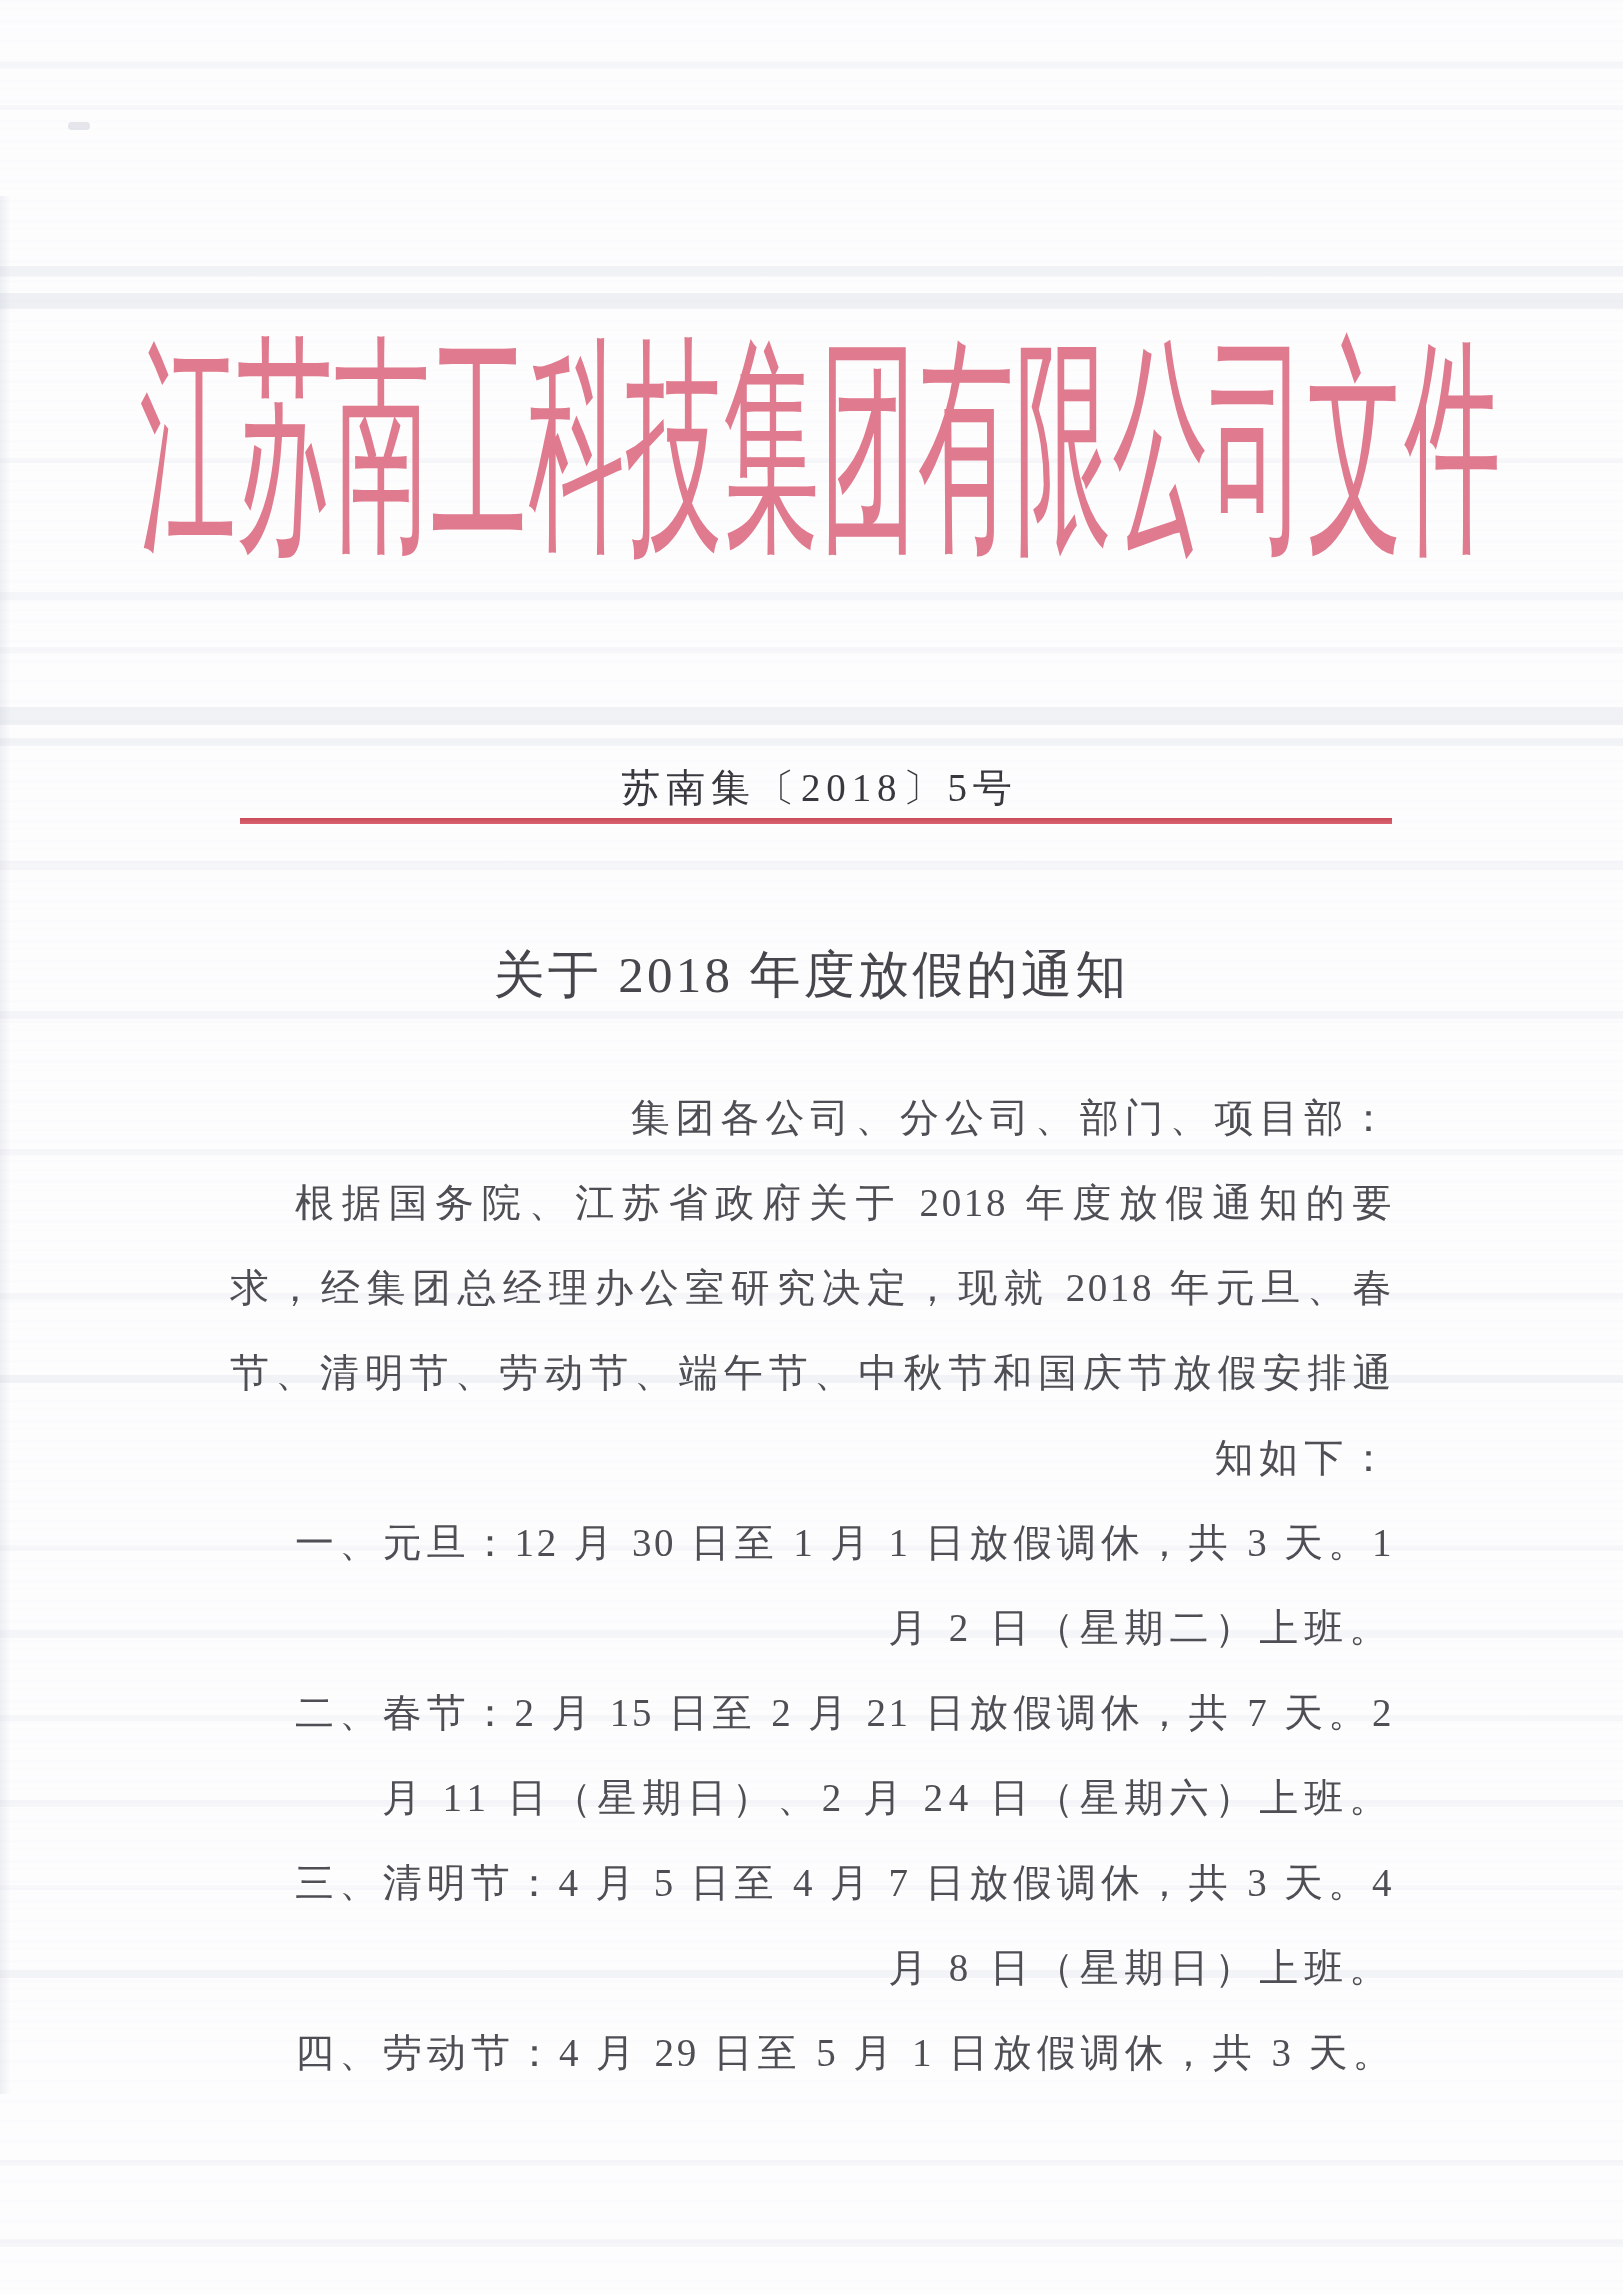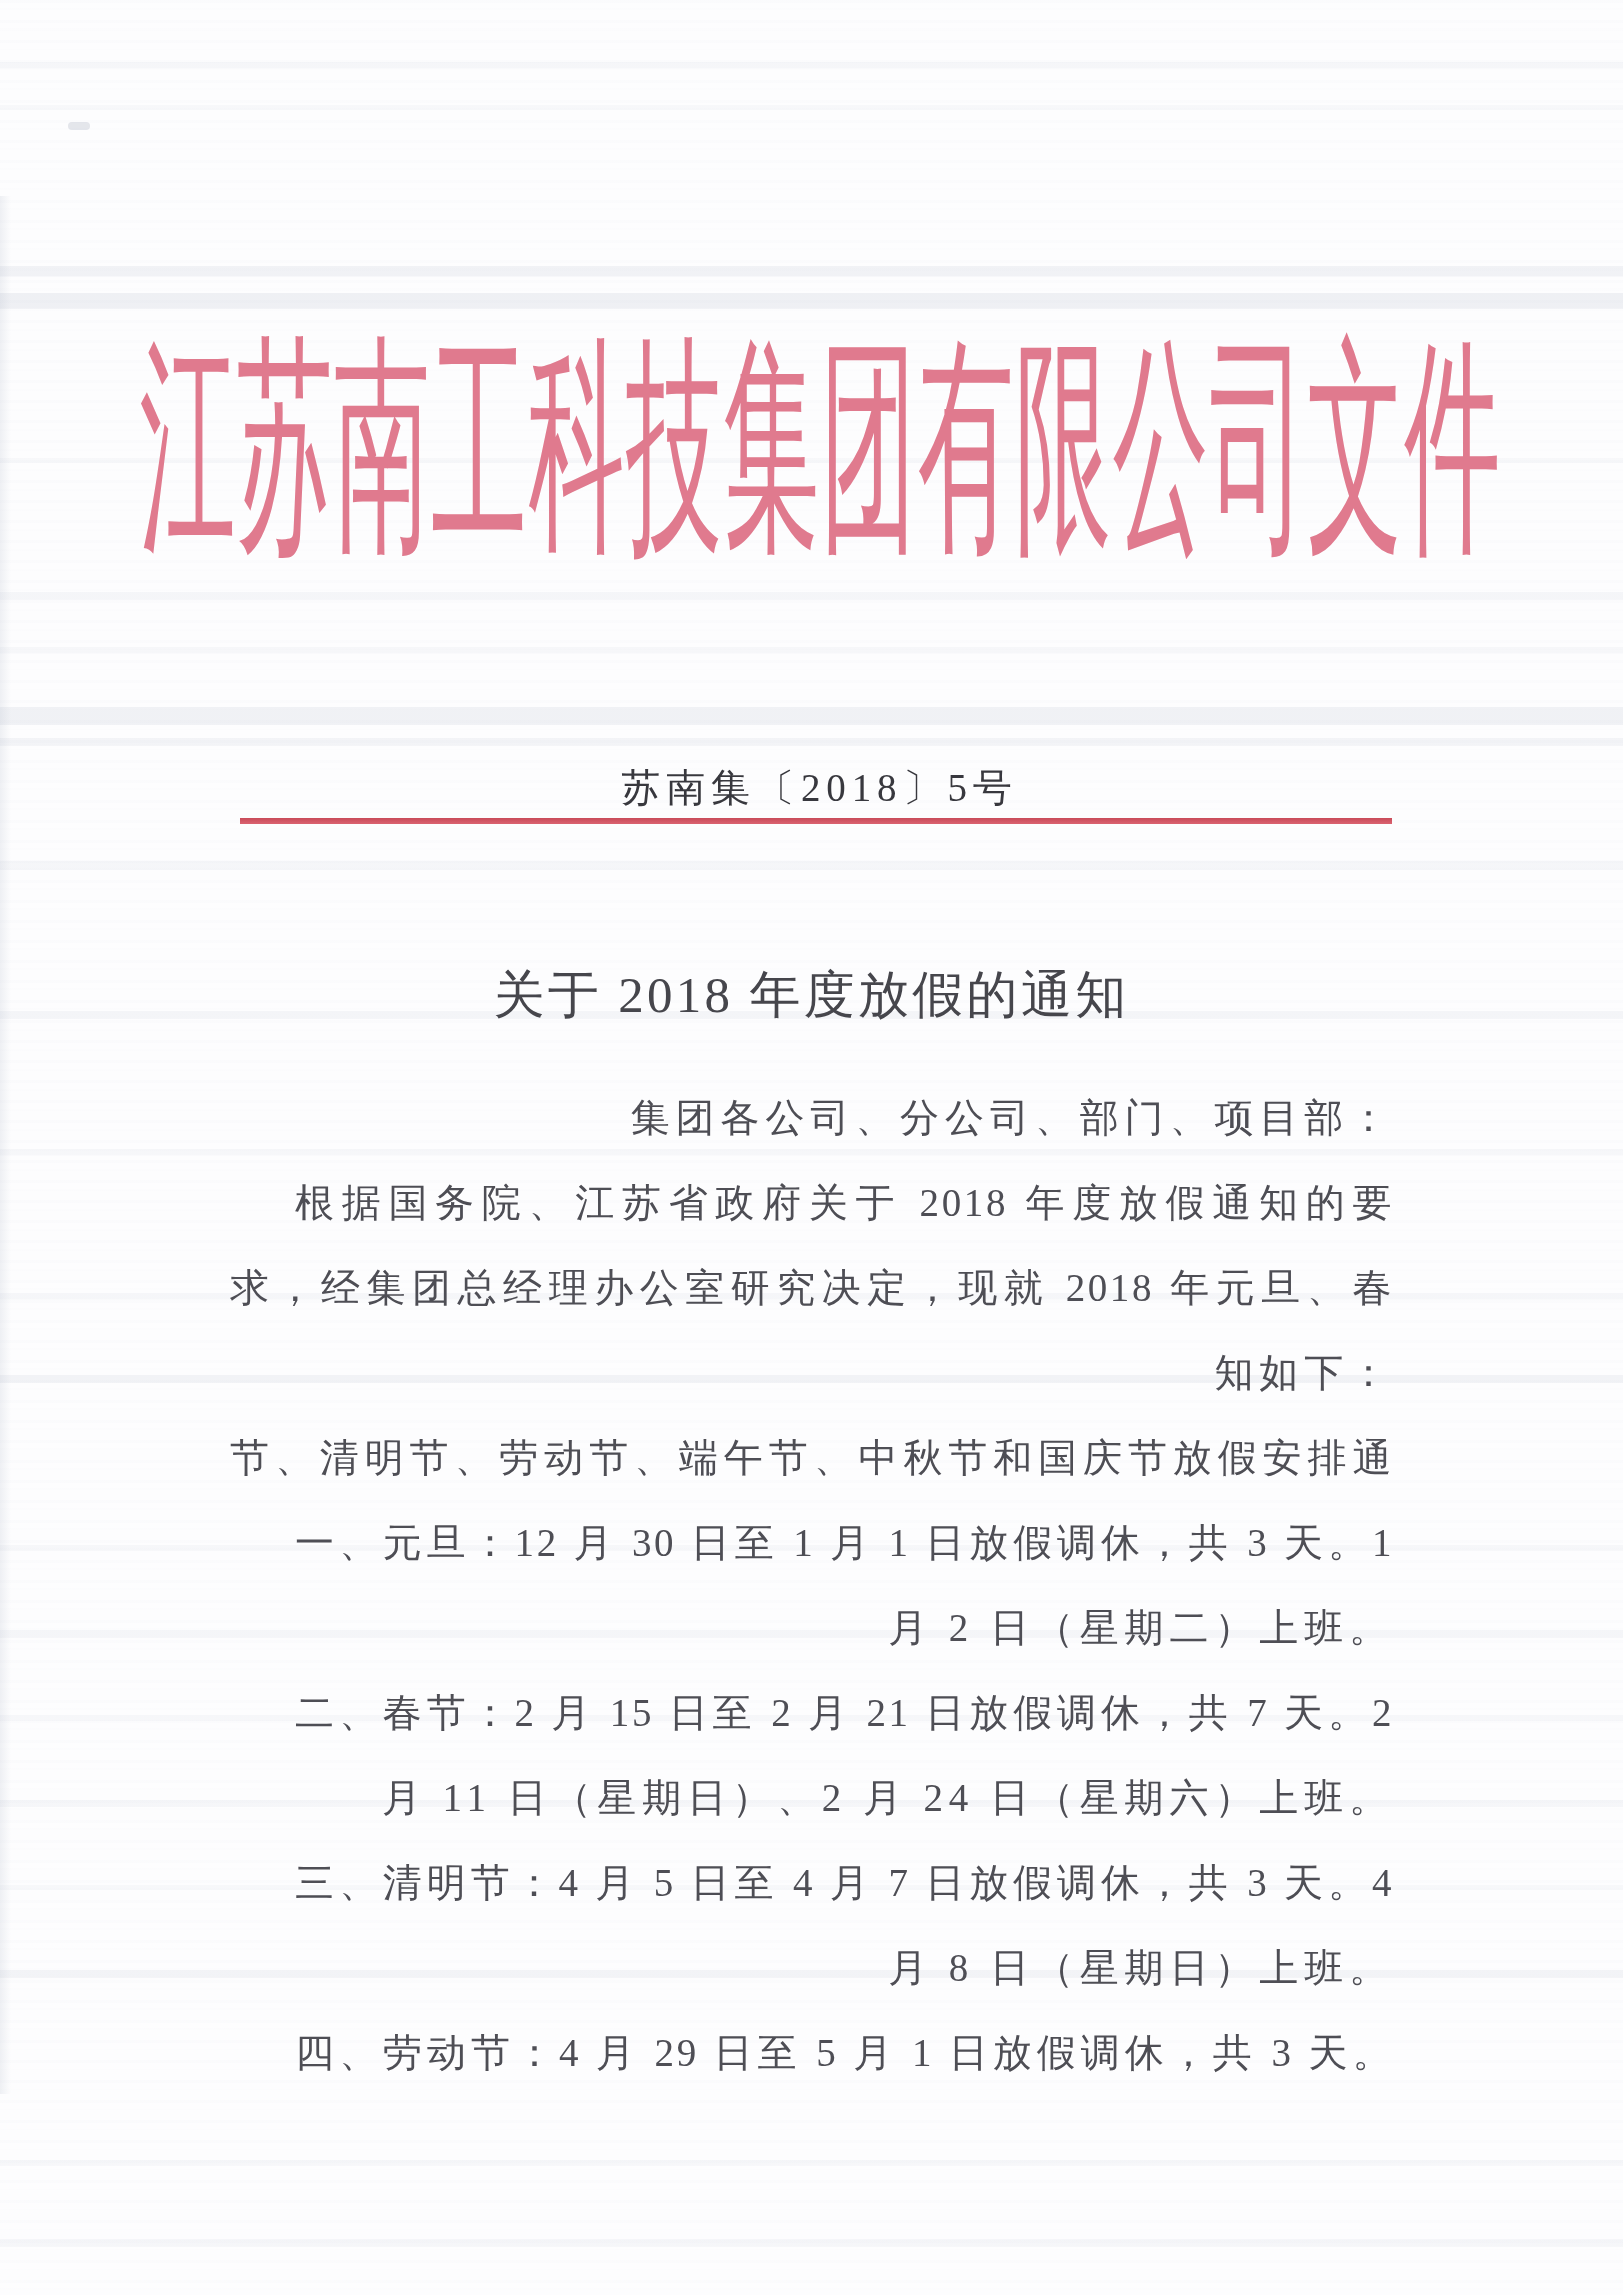--- a/index.html
+++ b/index.html
@@ -130,21 +130,21 @@
     top: 818px;
     left: 240px;
     width: 1152px;
     height: 5.9px;
     background: linear-gradient(180deg, #c94b59, #da6270);
   }
 
   
   .subject-title {
     position: absolute;
-    top: 964px;
+    top: 944px;
     left: 0;
     width: 100%;
     text-align: center;
     font-size: 51px;
     line-height: 62px;
     letter-spacing: 3.3px;
     color: #46464c;
   }
 
   
@@ -192,22 +192,22 @@
   <div class="doc-number">苏南集〔2018〕5号</div>
 
   <div class="red-rule"></div>
 
   <div class="subject-title">关于 2018 年度放假的通知</div>
 
   <div class="body-text">
     <div class="line">集团各公司、分公司、部门、项目部：</div>
     <div class="line fill indent">根据国务院、江苏省政府关于 2018 年度放假通知的要</div>
     <div class="line fill">求，经集团总经理办公室研究决定，现就 2018 年元旦、春</div>
+    <div class="line fill">节、清明节、劳动节、端午节、中秋节和国庆节放假安排通</div>
     <div class="line">知如下：</div>
-    <div class="line fill">节、清明节、劳动节、端午节、中秋节和国庆节放假安排通</div>
     <div class="line fill indent">一、元旦：12 月 30 日至 1 月 1 日放假调休，共 3 天。1</div>
     <div class="line">月 2 日（星期二）上班。</div>
     <div class="line fill indent">二、春节：2 月 15 日至 2 月 21 日放假调休，共 7 天。2</div>
     <div class="line">月 11 日（星期日）、2 月 24 日（星期六）上班。</div>
     <div class="line fill indent">三、清明节：4 月 5 日至 4 月 7 日放假调休，共 3 天。4</div>
     <div class="line">月 8 日（星期日）上班。</div>
     <div class="line fill indent">四、劳动节：4 月 29 日至 5 月 1 日放假调休，共 3 天。</div>
   </div>
 
 </div>

